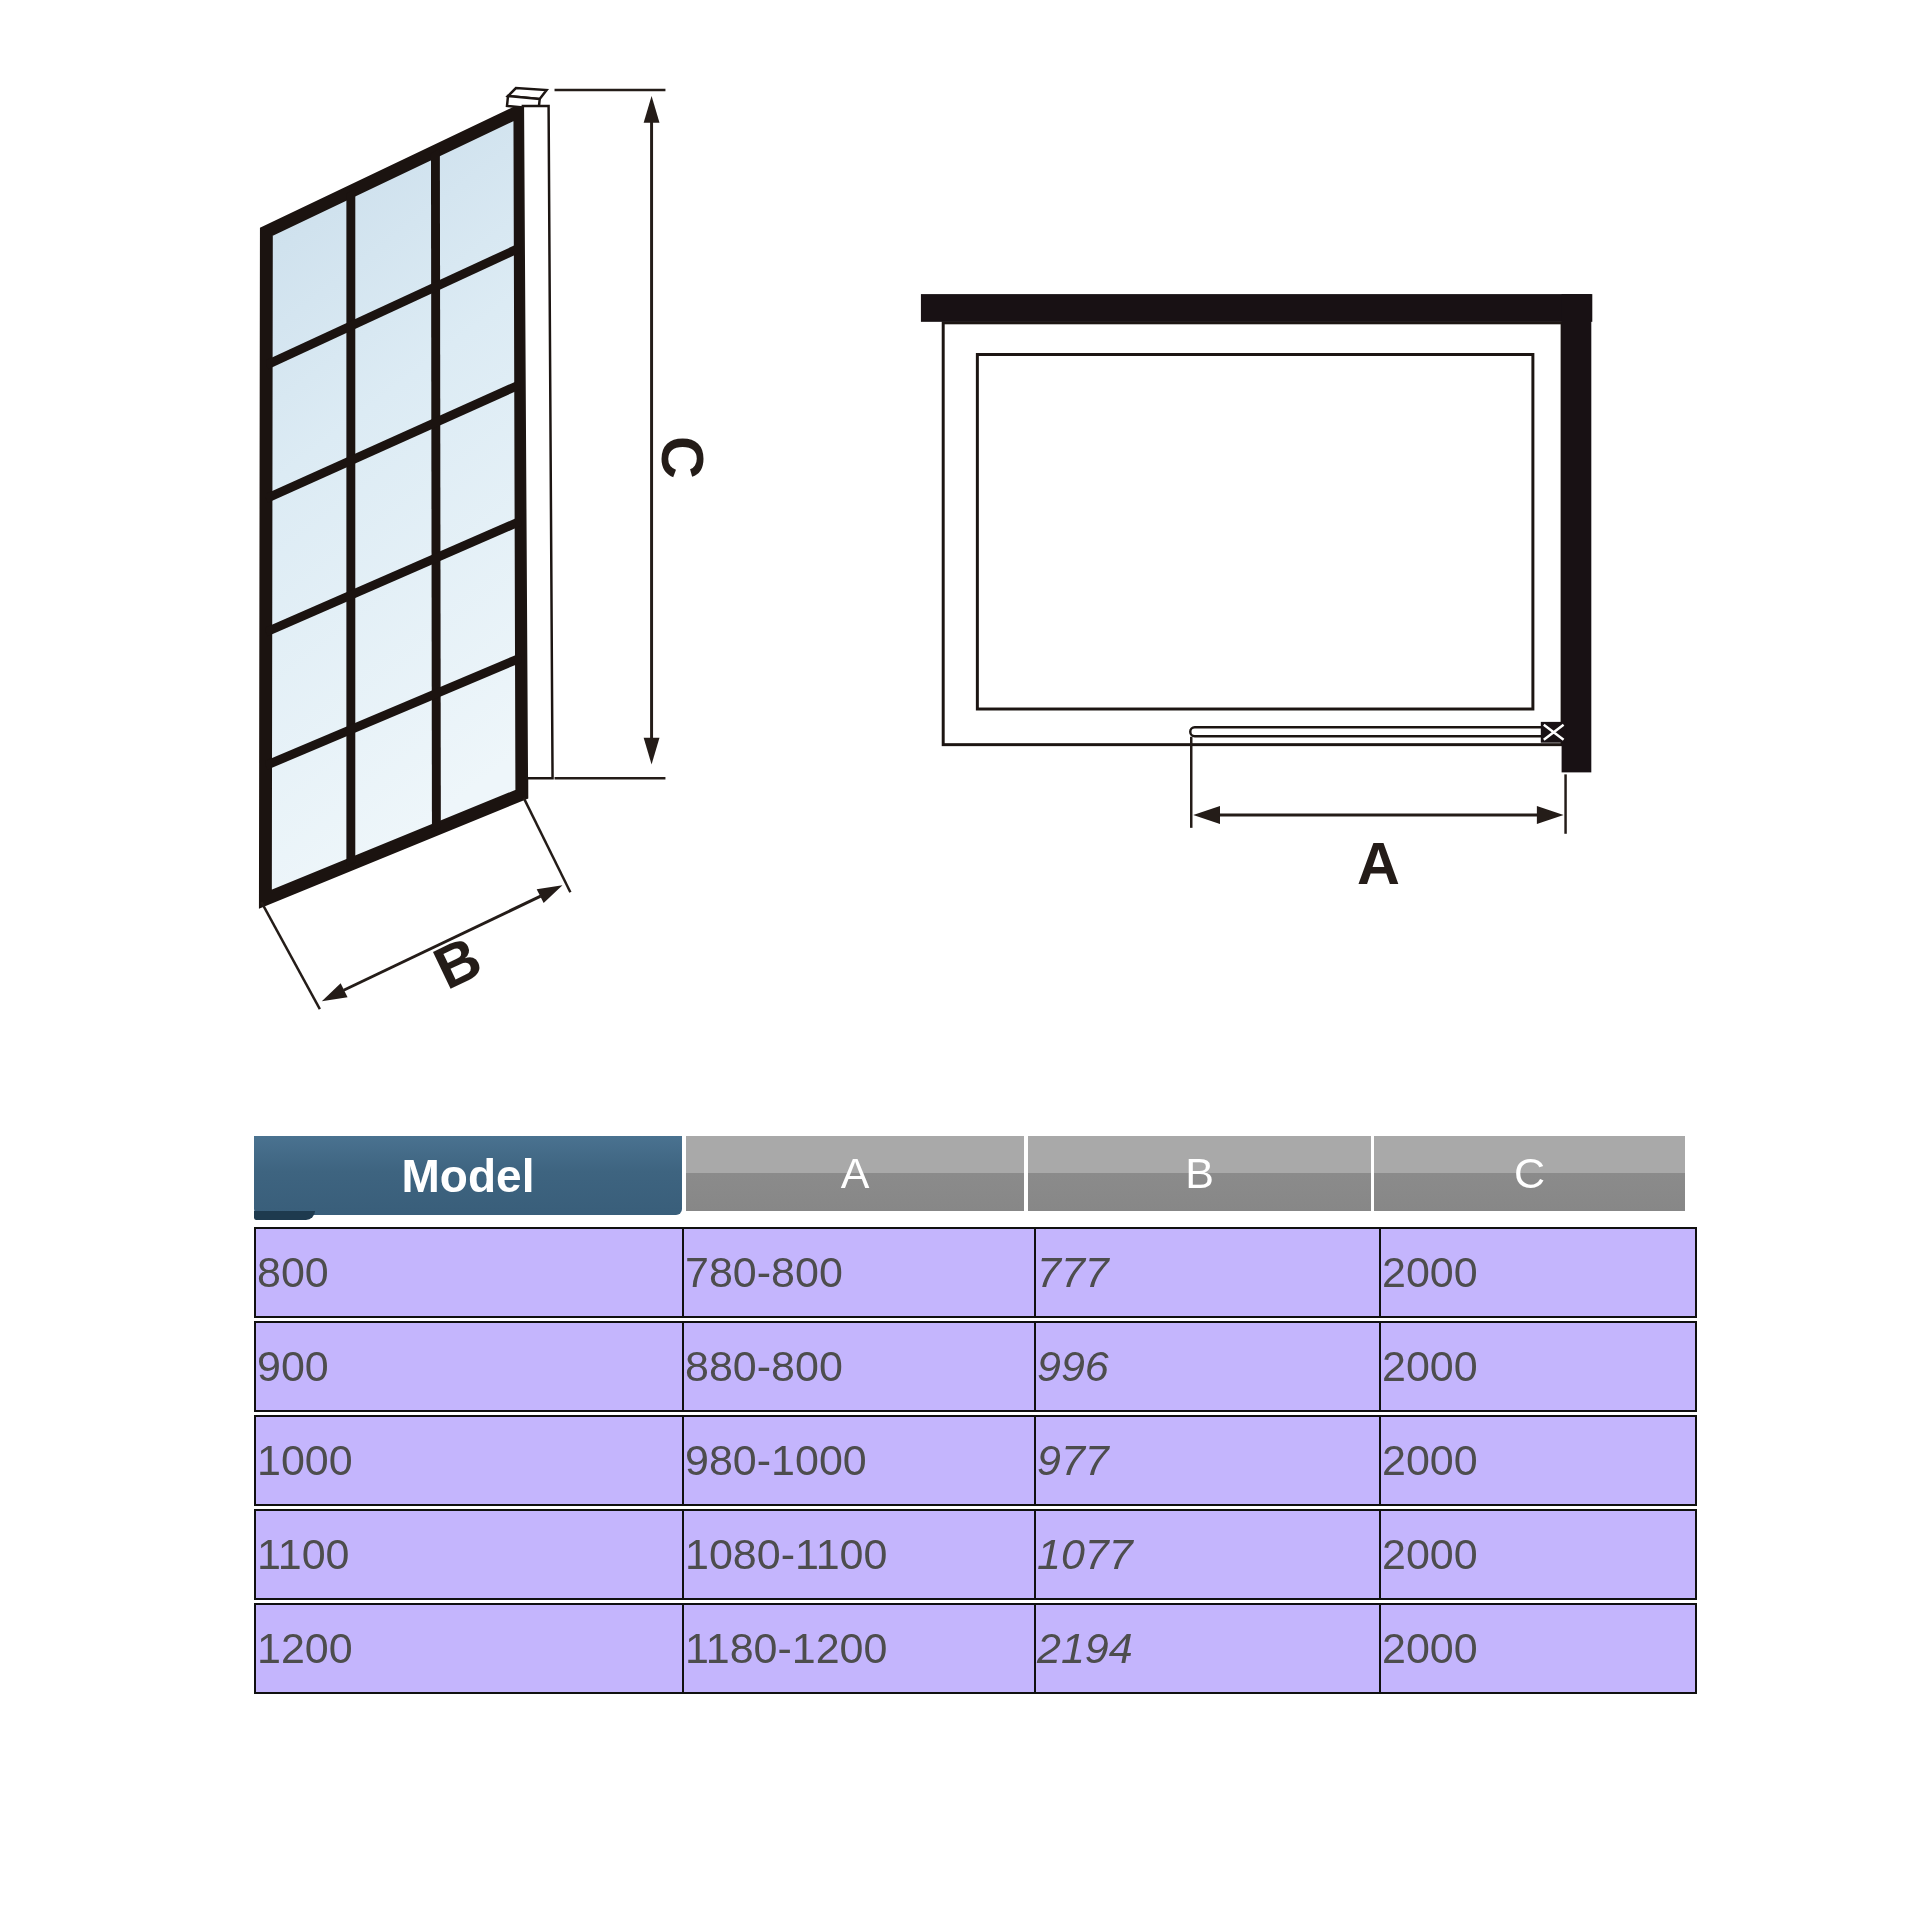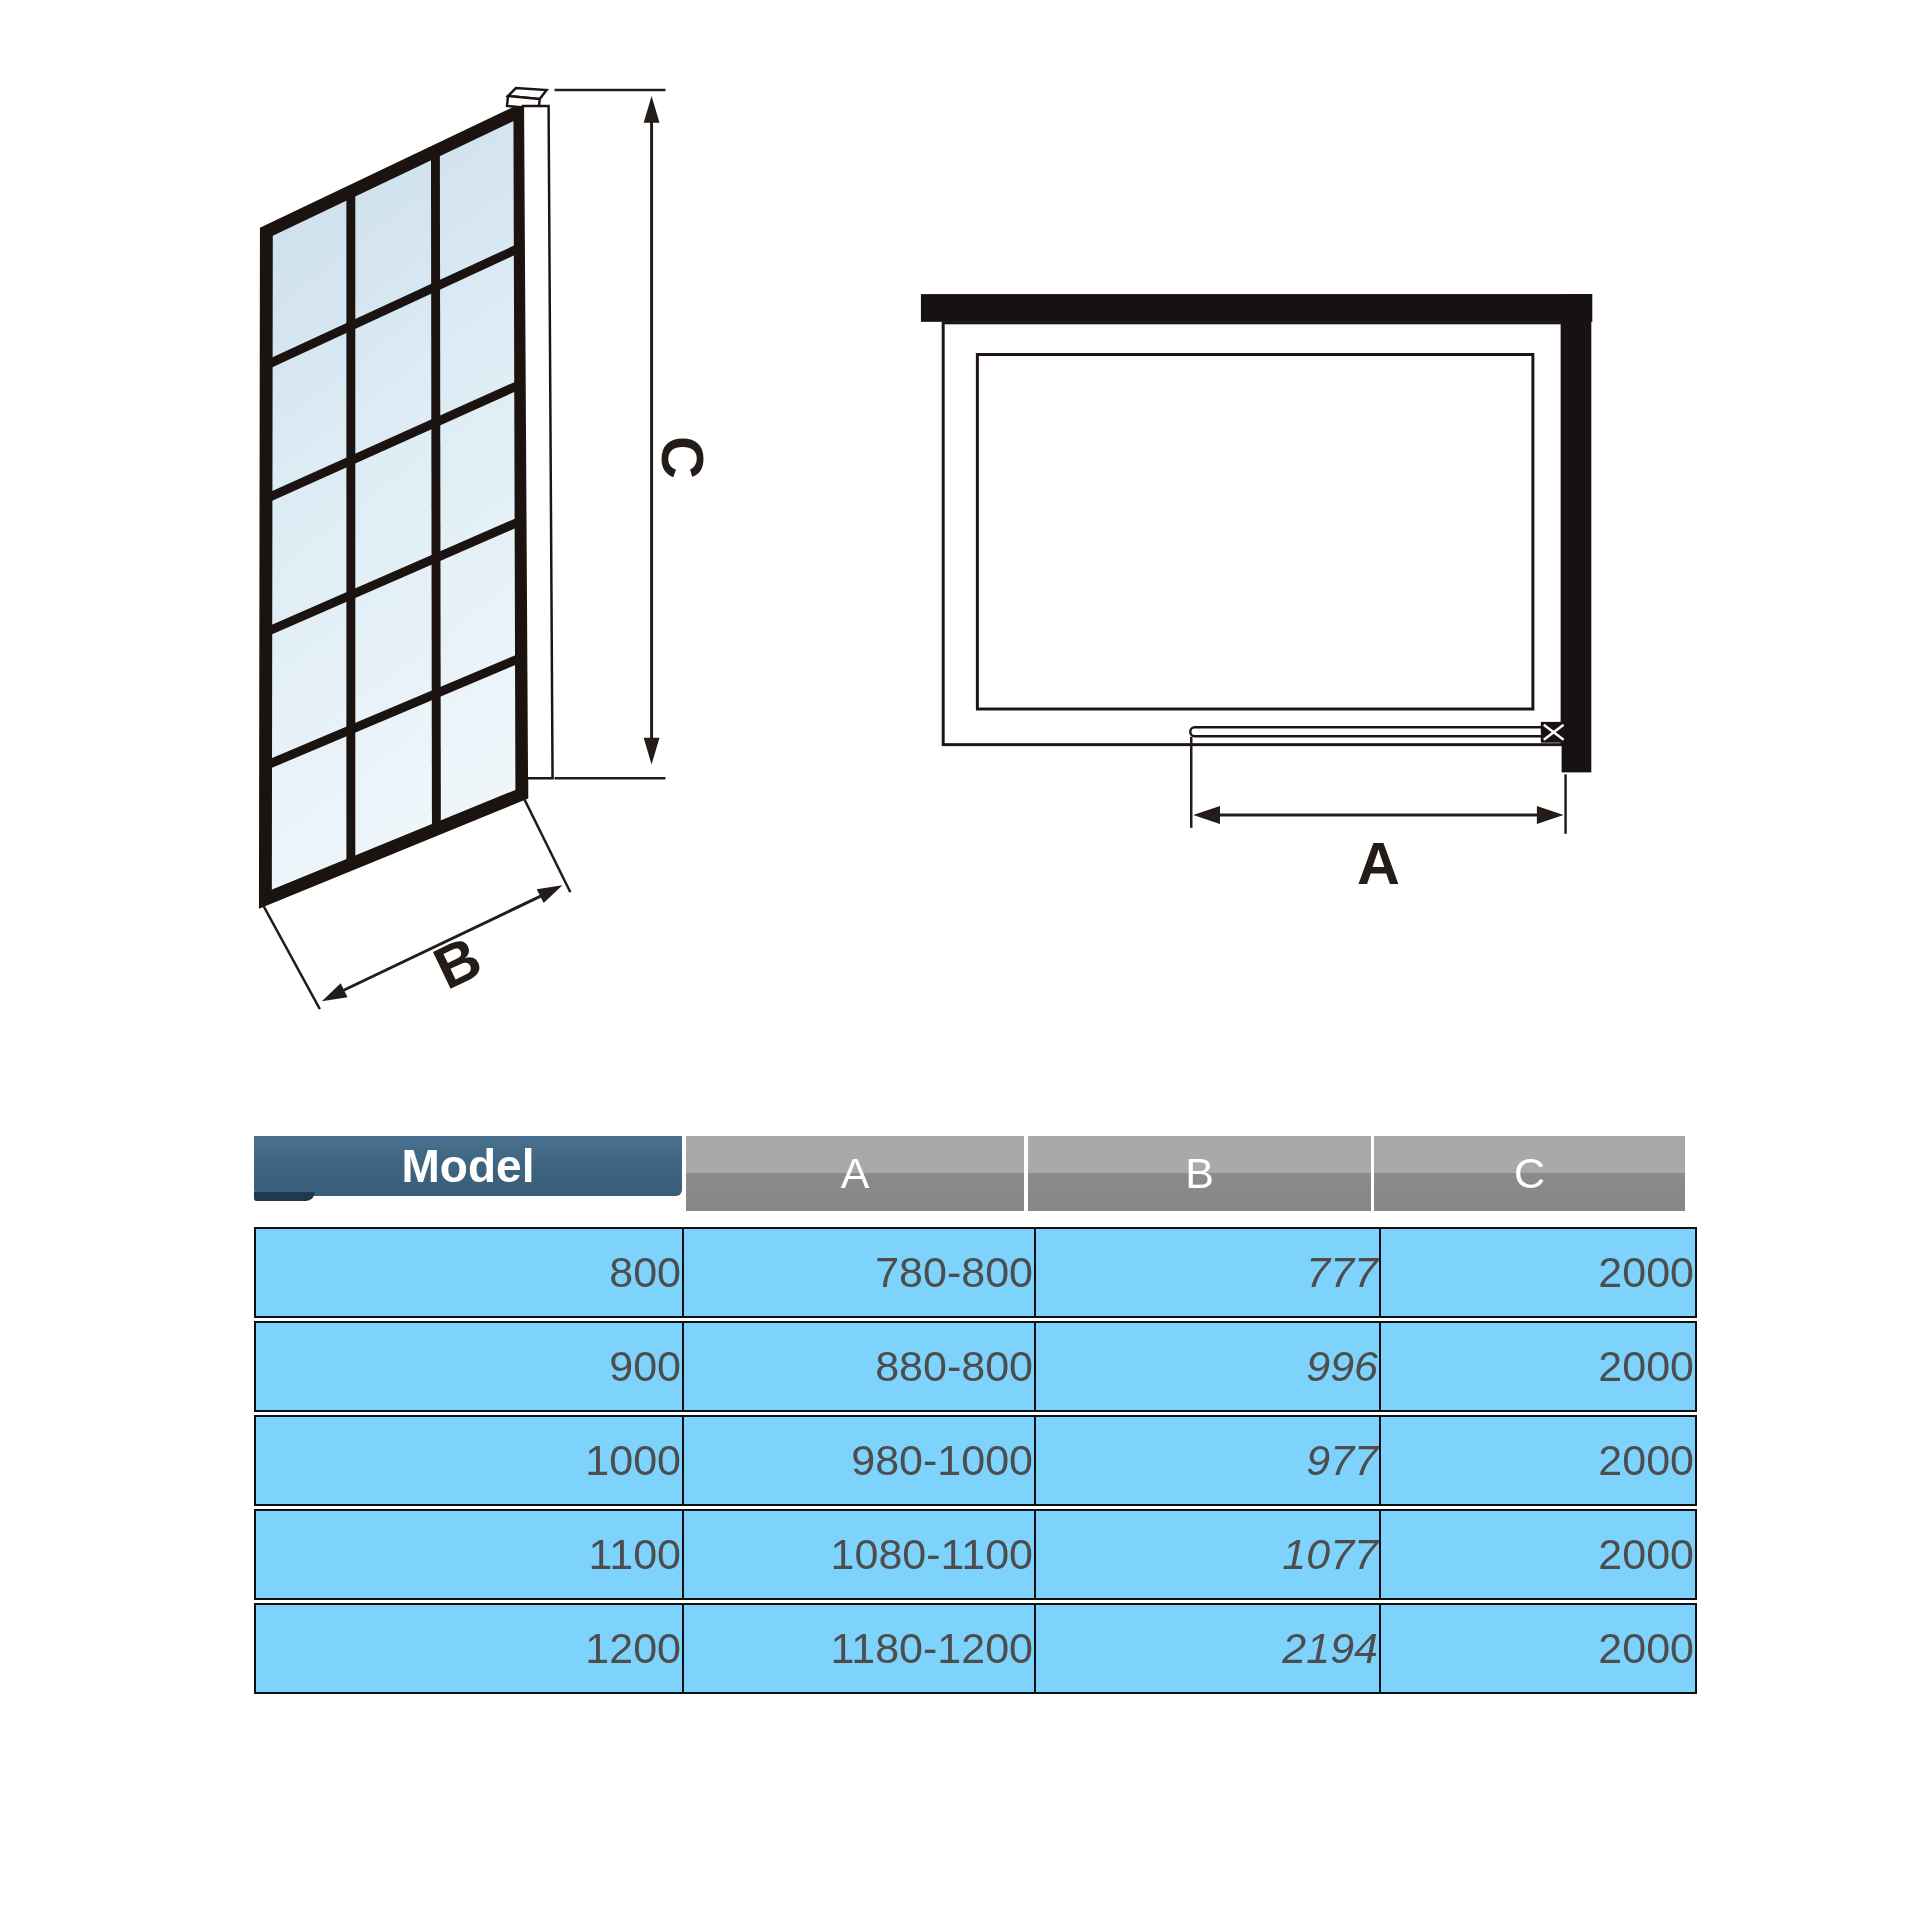--- a/index.html
+++ b/index.html
@@ -3,35 +3,35 @@
 <meta charset="utf-8">
 <style>
   html,body{margin:0;padding:0;background:#ffffff;}
   #page{position:relative;width:1927px;height:1927px;background:#fff;overflow:hidden;
         font-family:"Liberation Sans",sans-serif;}
   #diagram-svg{position:absolute;left:0;top:0;}
 
   
   .thead{position:absolute;left:254px;top:1136px;width:1434px;height:79px;display:flex;align-items:flex-start;}
   .th{display:flex;align-items:center;justify-content:center;color:#ffffff;box-sizing:border-box;}
-  .th-model{width:428px;height:60px;font-size:46px;font-weight:bold;
+  .th-model{width:428px;height:79px;font-size:46px;font-weight:bold;
             background:linear-gradient(180deg,#4a7290 0%,#3e6480 45%,#395e7a 100%);
             border-radius:0 0 6px 6px;position:relative;z-index:2;}
   .th-model::after{content:"";position:absolute;left:0;bottom:-5px;width:61px;height:9px;
             background:#1e3a4e;border-radius:0 0 12px 3px;z-index:-1;}
   .th-gray{height:75px;font-size:43px;font-weight:normal;
             background:linear-gradient(180deg,#a9a9a9 0%,#a9a9a9 50%,#8b8b8b 50%,#878787 100%);
             border-left:4px solid #ffffff;}
   .th-a{width:342px;} .th-b{width:347px;} .th-c{width:314px;border-left:3px solid #fff;}
 
   
   .tbody{position:absolute;left:254px;top:1224px;}
   table.spec{border-collapse:separate;border-spacing:0 3px;table-layout:fixed;width:1434px;}
-  table.spec td{height:91px;text-align:right;vertical-align:middle;
-      font-size:43px;color:#4d4d4d;background:#7dd3fc;box-sizing:border-box;
+  table.spec td{height:91px;text-align:left;vertical-align:middle;
+      font-size:43px;color:#4d4d4d;background:#c4b5fd;box-sizing:border-box;
       border-top:2px solid #101010;border-bottom:2px solid #101010;border-left:2px solid #101010;}
   table.spec td:last-child{border-right:2px solid #101010;margin-left:28px;}
   .c0{width:428px;} .c1{width:352px;} .c2{width:345px;font-style:italic;} .c3{width:318px;}
 </style>
 </head>
 <body>
 
 <div id="page">
 
   <svg id="diagram-svg" width="1927" height="1927" viewBox="0 0 1946 1946">

